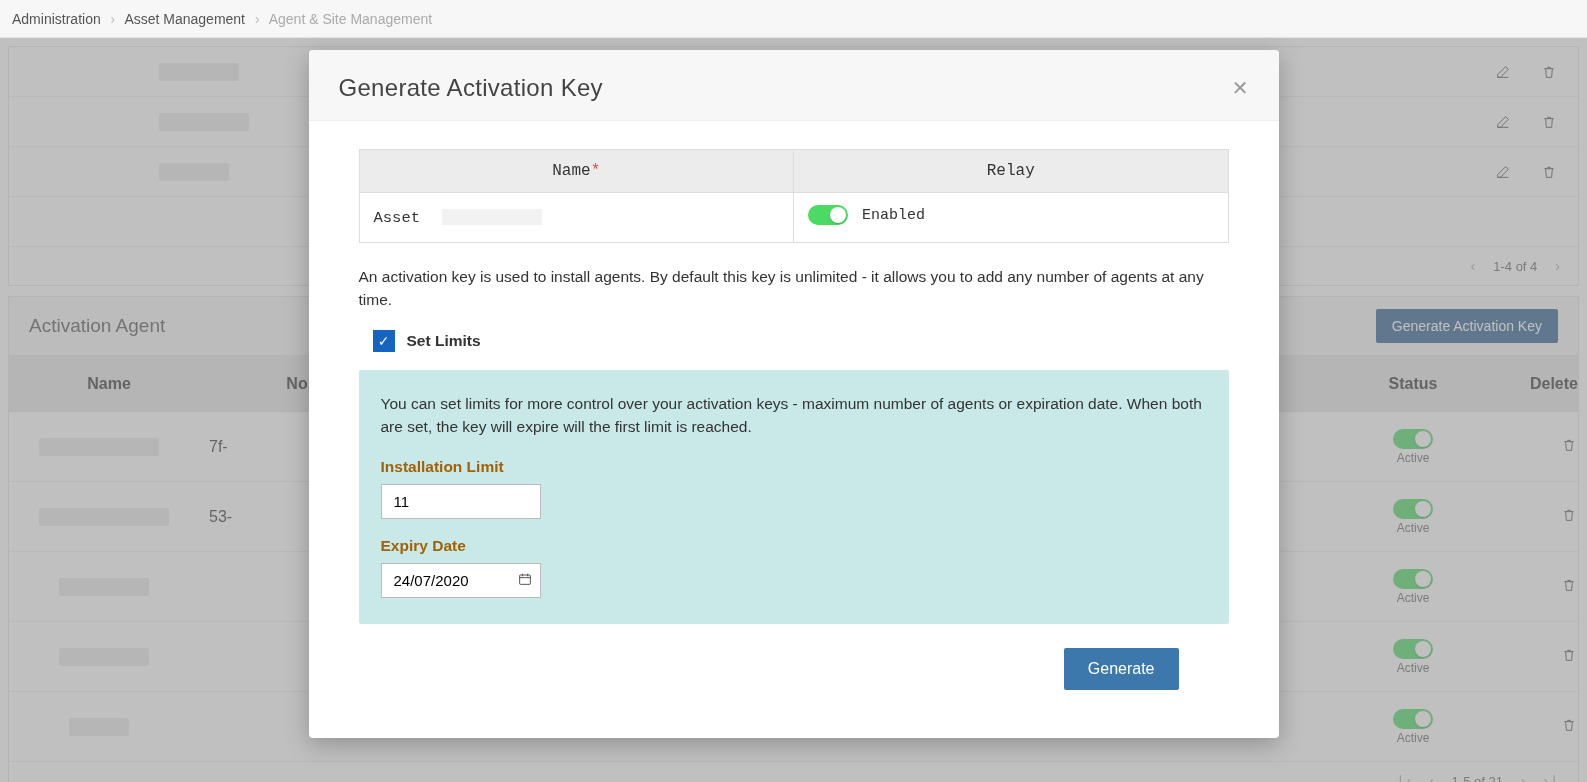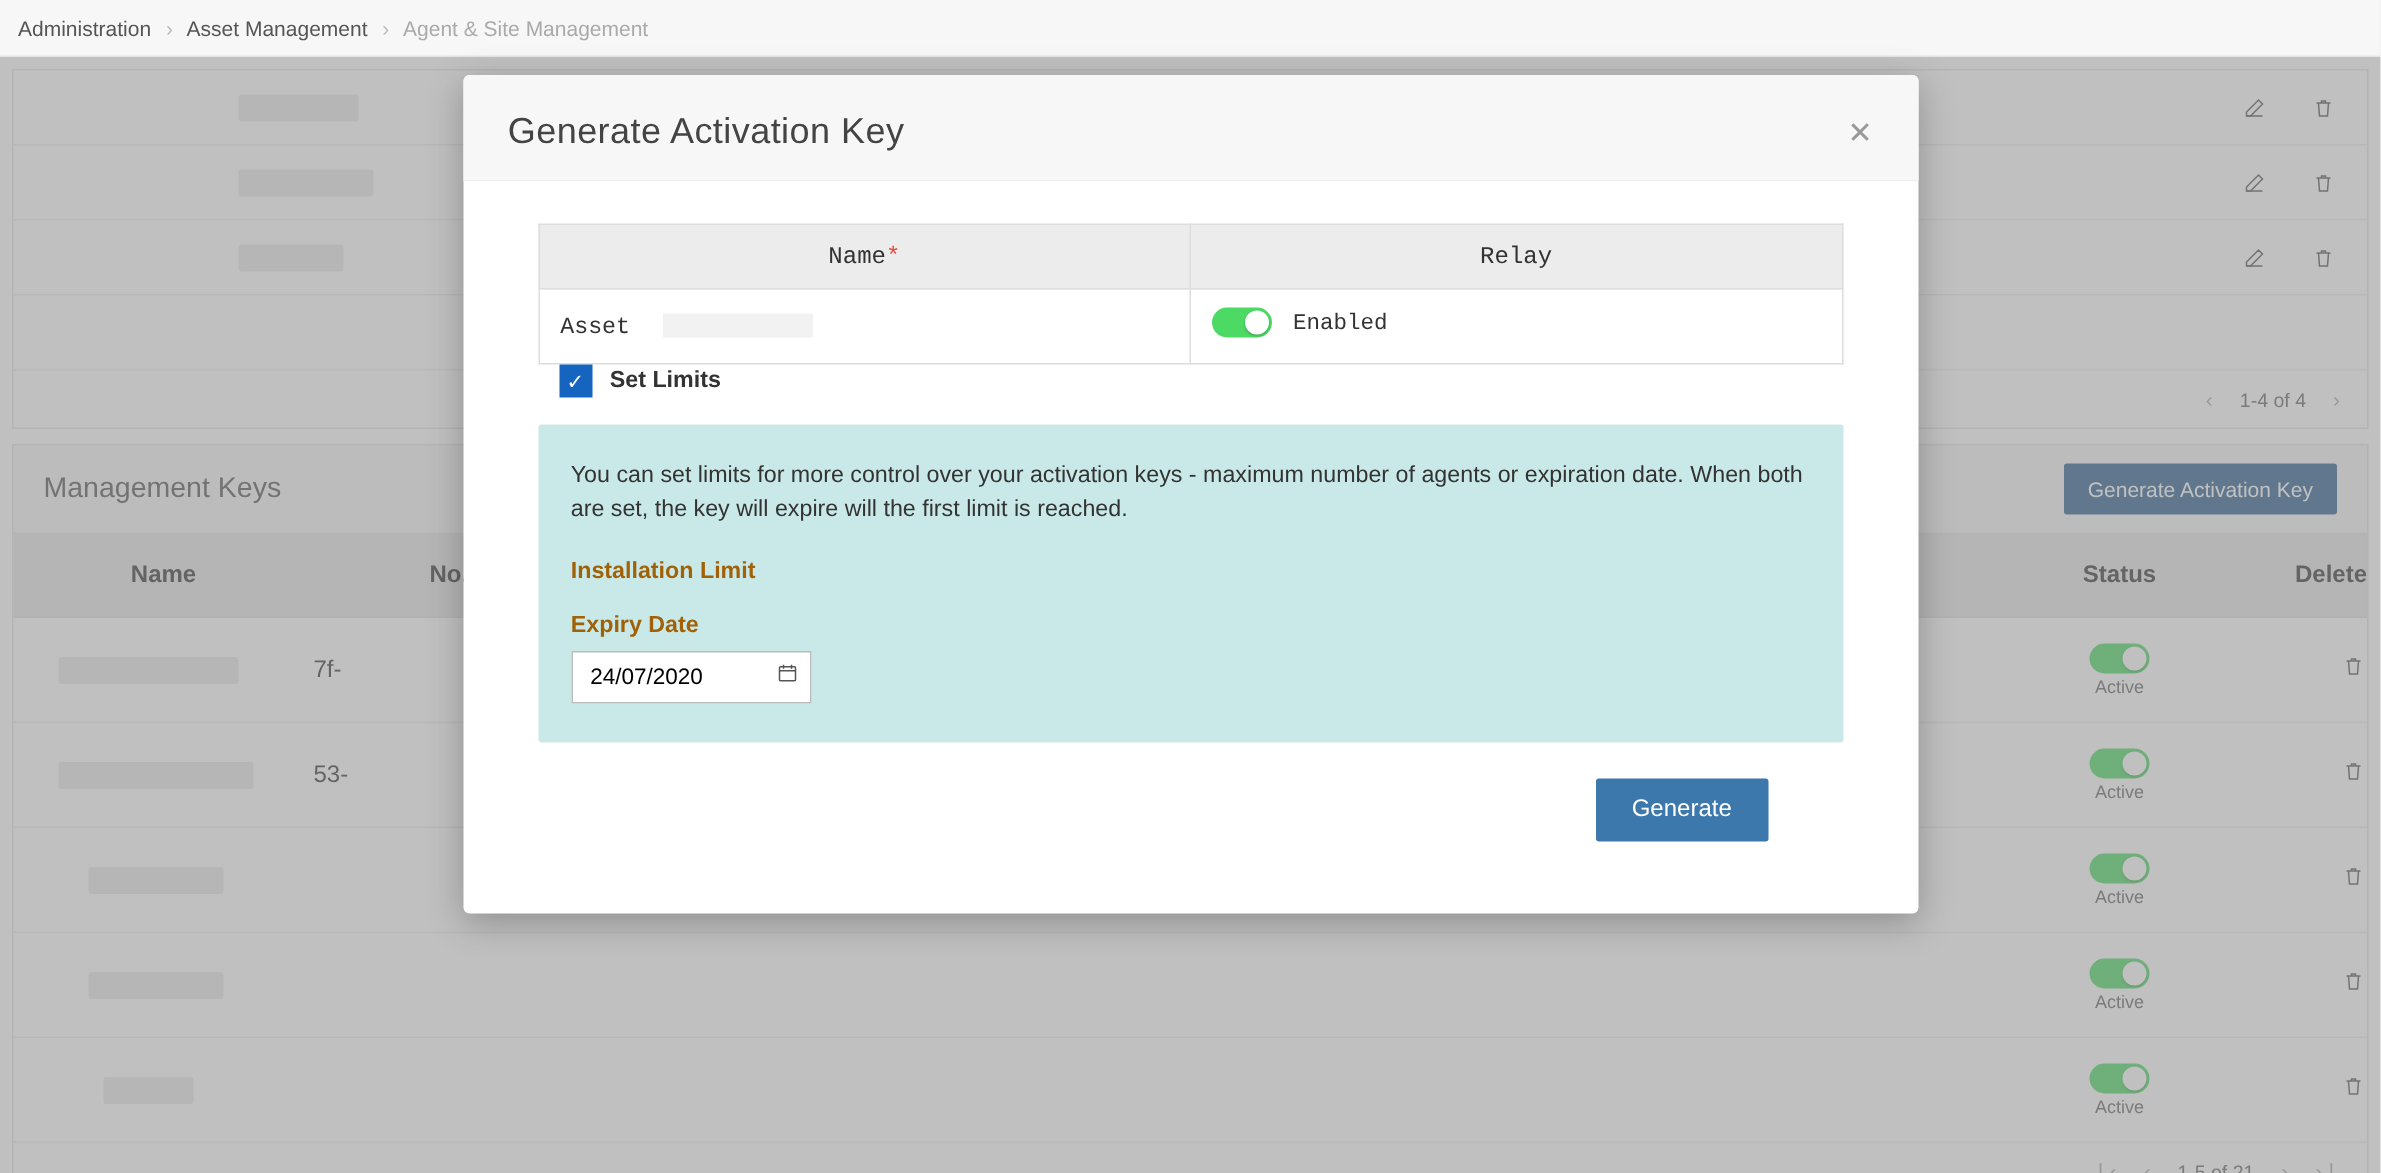--- a/index.html
+++ b/index.html
@@ -152,21 +152,21 @@
     </div>
   </div>
   <div class="pagination" style="position:absolute; bottom:0; right:0;">
     <span class="pg-btn">‹</span>
     <span>1-4 of 4</span>
     <span class="pg-btn">›</span>
   </div>
 </div>
 
 <div class="section-bar">
-  <h2>Management Keys</h2>
+  <h2>Activation Agent</h2>
   <button class="btn-primary-dark">Generate Activation Key</button>
 </div>
 
 <div class="ak-table">
   <div class="ak-header">
     <div class="ak-col-name">Name</div>
     <div class="ak-col-noof">No. of</div>
     <div class="ak-col-spacer"></div>
     <div class="ak-col-status">Status</div>
     <div class="ak-col-delete">Delete</div>
@@ -306,30 +306,32 @@
                 <span class="toggle">
                     <span class="toggle-knob"></span>
                   </span>
                 <span class="relay-label">Enabled</span>
               </span>
             </td>
           </tr>
         </tbody>
       </table>
 
+      <p class="modal-desc">An activation key is used to install agents. By default this key is unlimited - it allows you to add any number of agents at any time.</p>
 
       <div class="checkbox-row">
         <span class="checkbox-box">✓</span>
         <span class="checkbox-label">Set Limits</span>
       </div>
 
       <div class="limits-panel">
         <p>You can set limits for more control over your activation keys - maximum number of agents or expiration date. When both are set, the key will expire will the first limit is reached.</p>
         <div class="limits-field">
           <label>Installation Limit</label>
+          <input type="text" value="11" style="">
         </div>
         <div class="limits-field" style="margin-bottom:0;">
           <label>Expiry Date</label>
           <span class="date-wrap">
             <input type="text" value="24/07/2020" style="">
             <span class="cal-icon">
               <svg class="icon" viewBox="0 0 24 24">
                   <rect x="4" y="6" width="16" height="14" rx="1"></rect>
                   <path d="M4 10h16M8 4v4M16 4v4"></path>
                 </svg>

